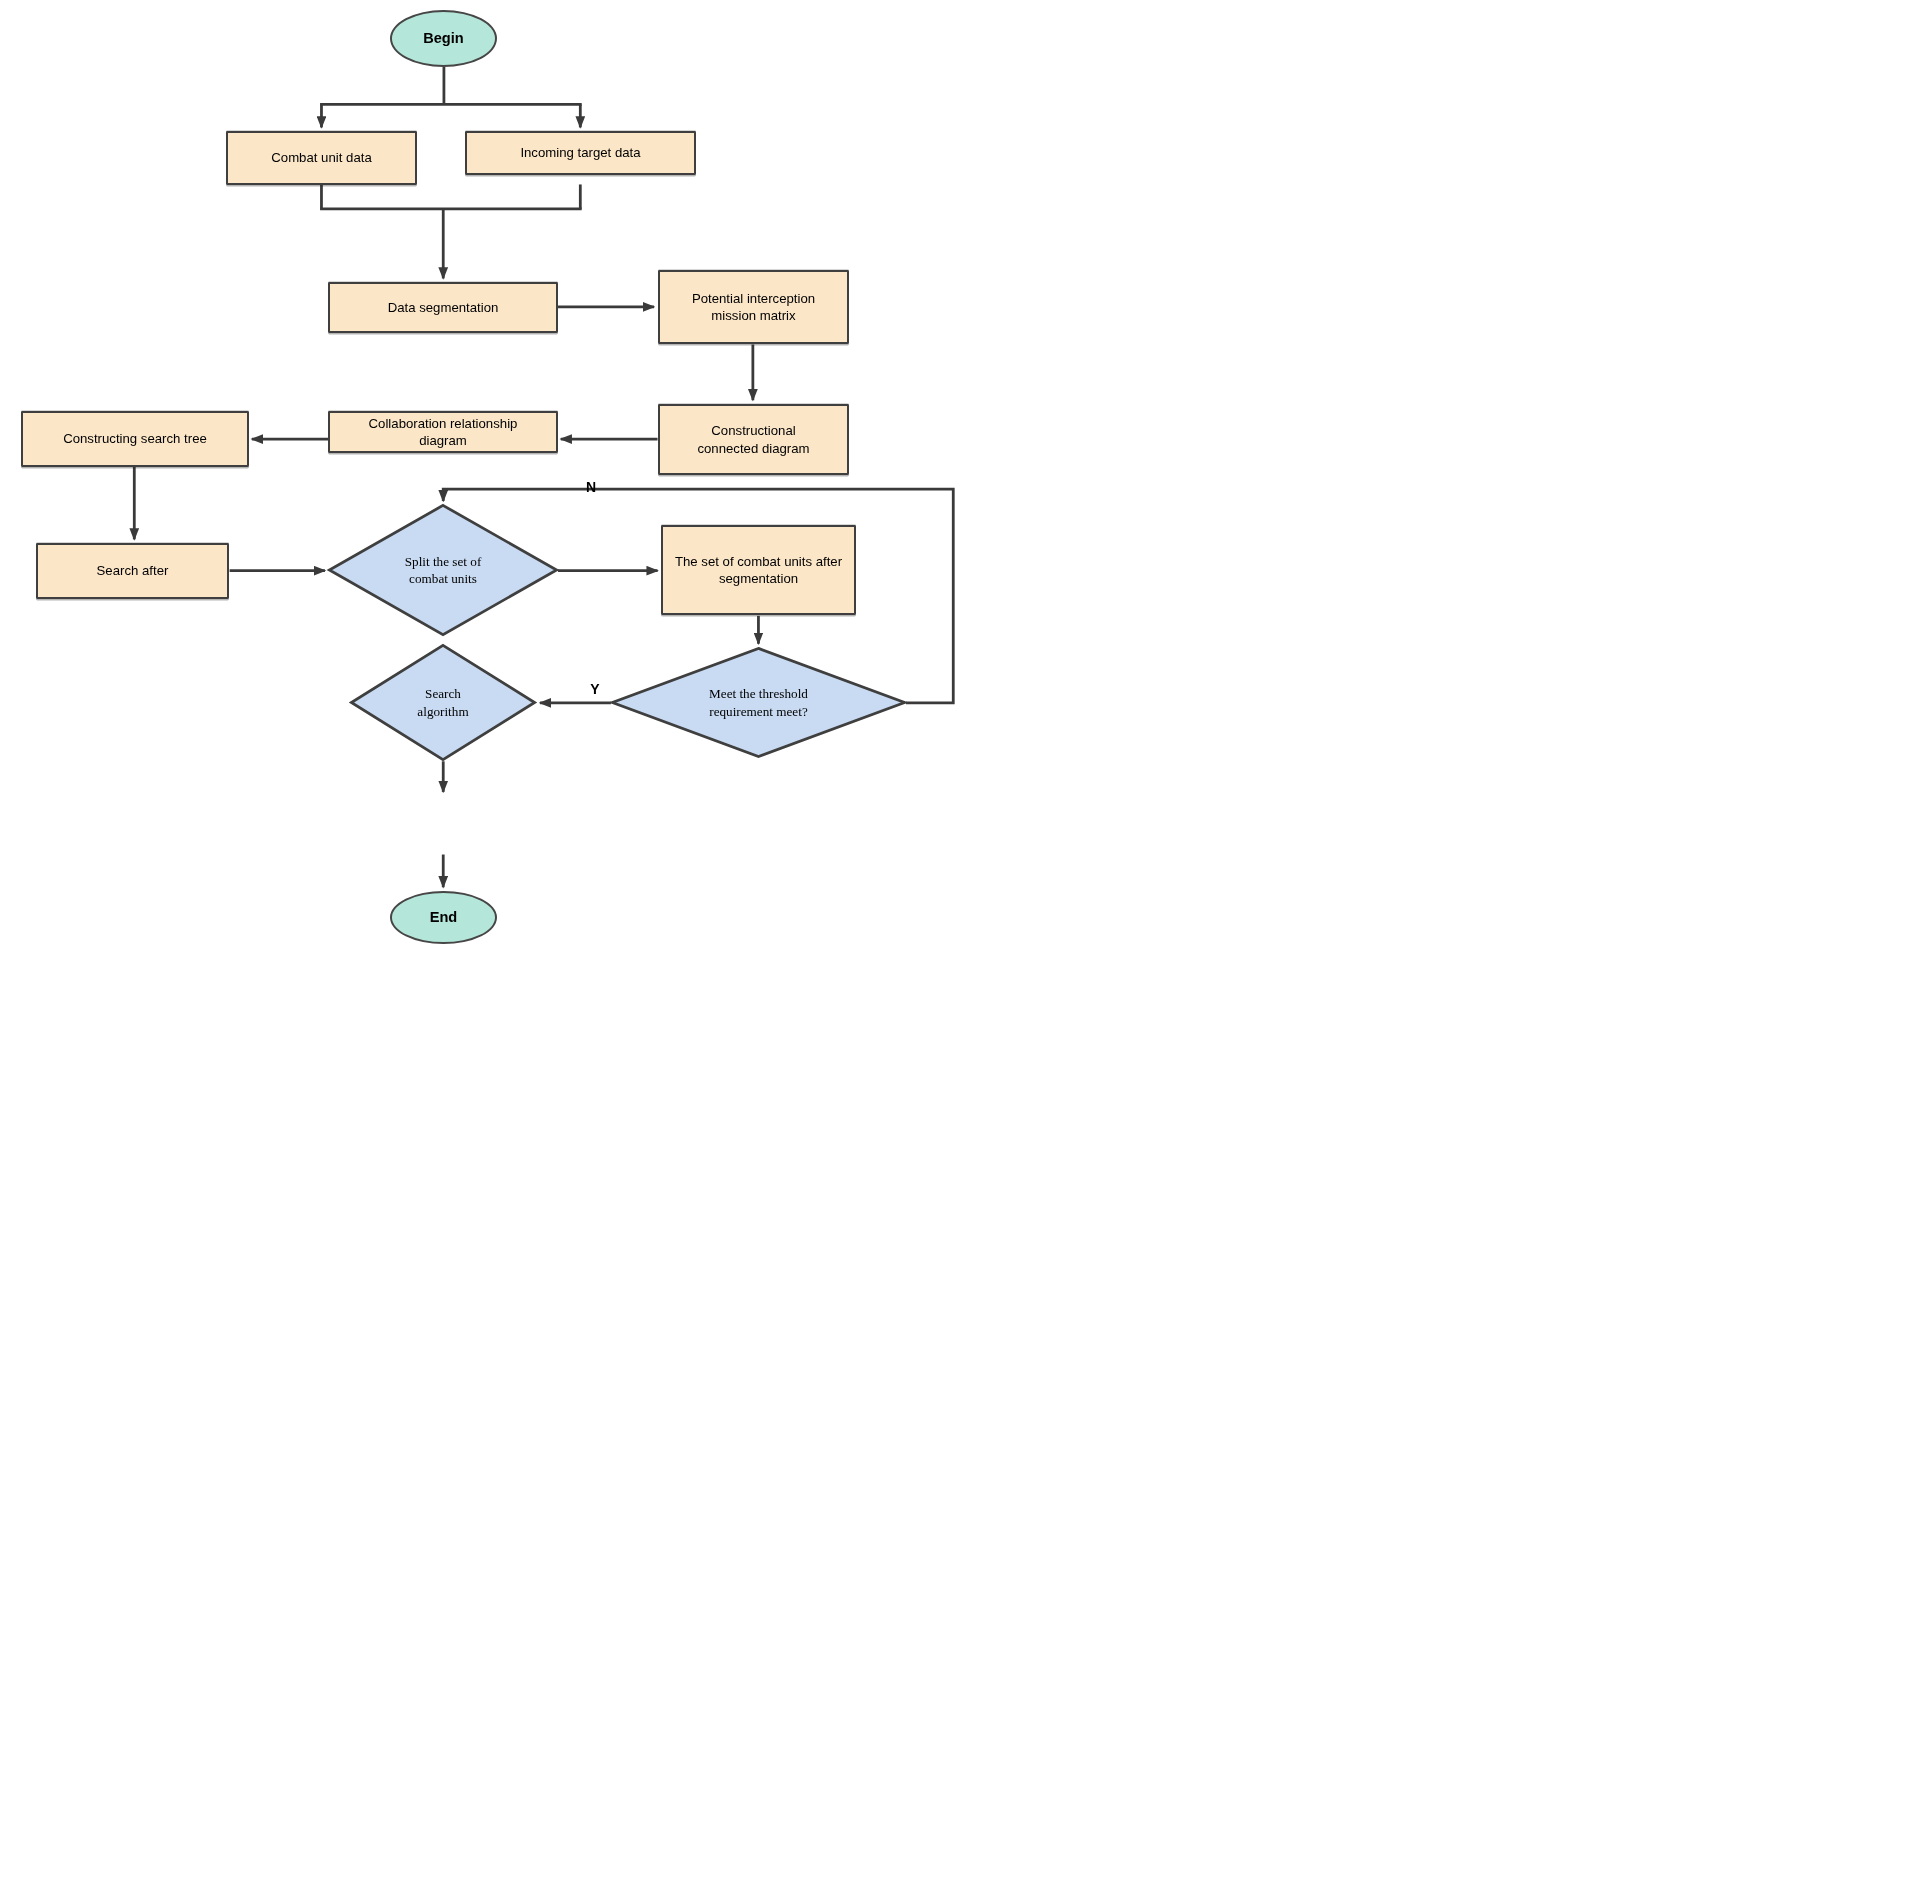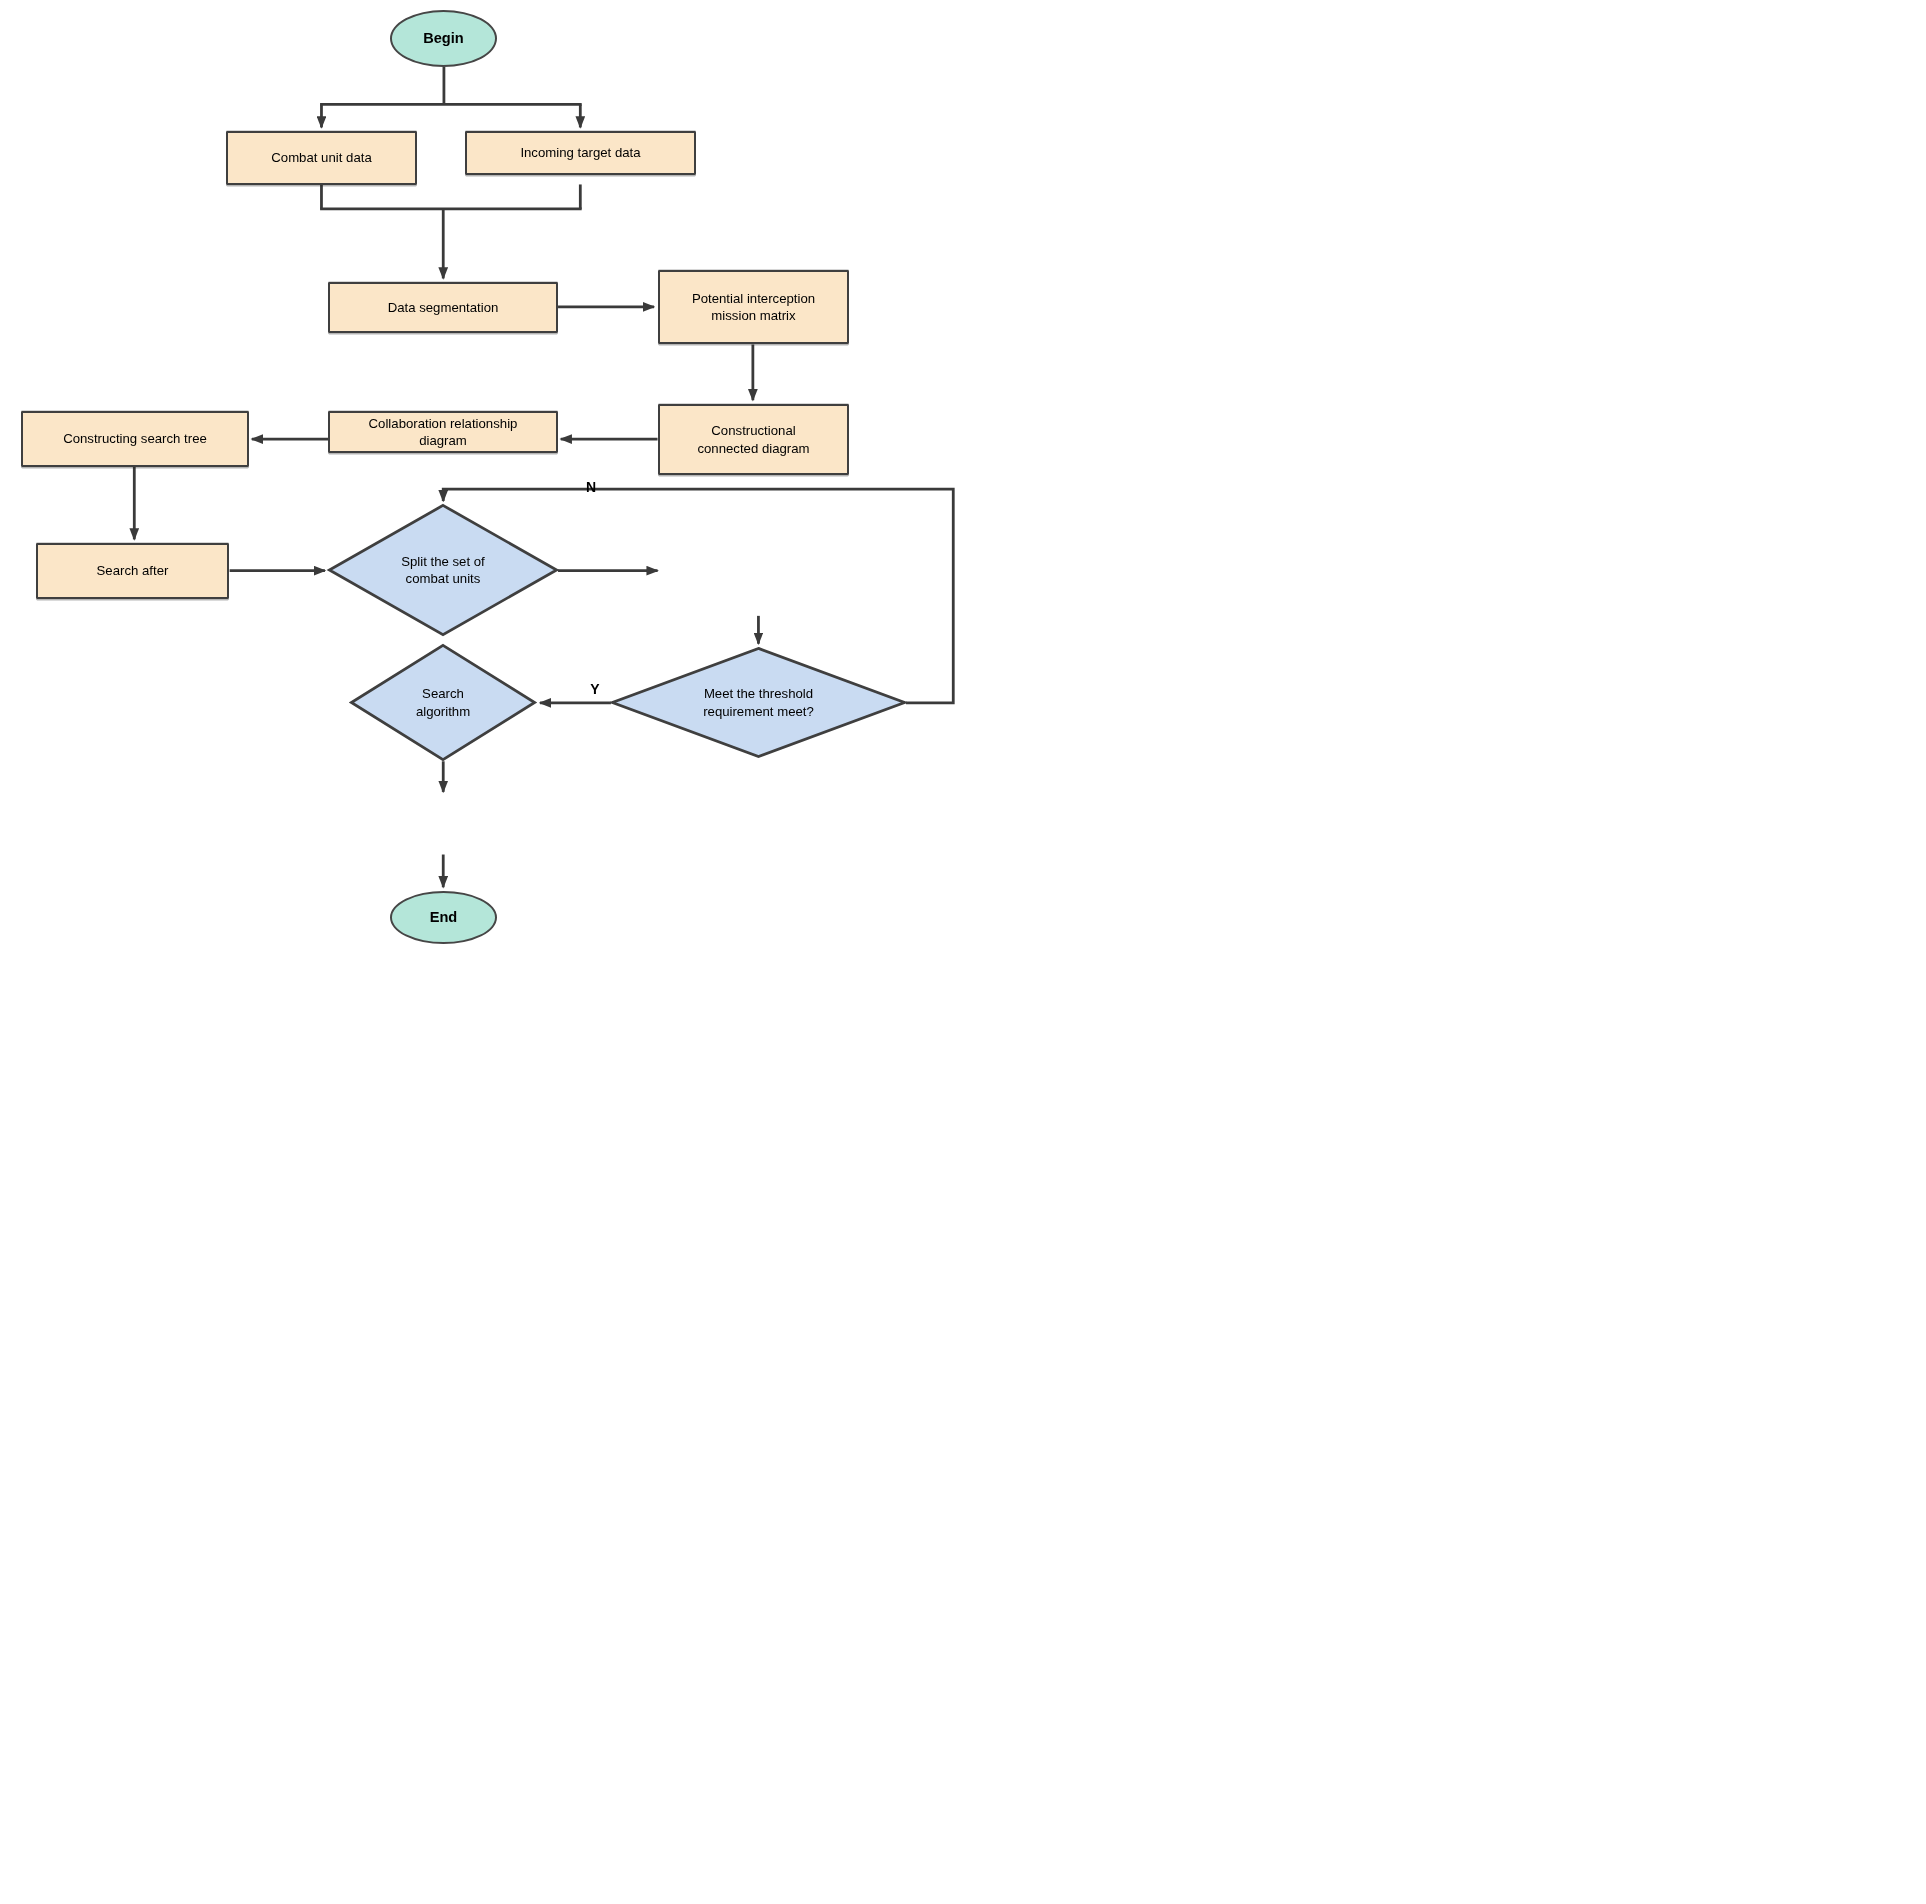--- a/index.html
+++ b/index.html
@@ -24,21 +24,21 @@
     border:2.8px solid #3f3f3f;
     border-radius:1.4px;
     box-shadow:0 1.4px 0 rgba(40,40,40,.35), 0 -0.7px 0 rgba(40,40,40,.25);
   }
   .term{
     background:#b4e6d9;
     border:2.8px solid #464646;
     border-radius:50%;
     font-weight:bold;font-size:14.6px;
   }
-  .diamond{background:transparent;border:none;}
+  .diamond{background:transparent;border:none;font-family:Liberation Serif, serif;}
   .diamond > svg{position:absolute;left:0;top:0;width:100%;height:100%;overflow:visible;}
   .diamond polygon{fill:#c9dbf2;stroke:#3f3f3f;stroke-width:4;stroke-linejoin:miter;}
   .diamond .lbl{position:relative;z-index:1;}
   .lbl{display:block;}
   .pad-pim{padding:0 24px;}
   .pad-ccd{padding:16px 21px;}
   .pad-crd{padding:0 31px;}
   .pad-set{padding:0 4.2px;}
   .pad-split{padding:0 65px;}
   .pad-meet{padding:0 86px;}
@@ -118,20 +118,23 @@
     <span class="lbl">Search after</span>
   </div>
 
   <div class="node diamond pad-split" style="left:328px;top:504px;width:230px;height:132px">
     <svg viewBox="0 0 330 190" preserveAspectRatio="none">
       <polygon points="165,2 328,95 165,188 2,95"></polygon>
     </svg>
     <span class="lbl">Split the set of combat units</span>
   </div>
 
+  <div class="node proc pad-set" style="left:661px;top:525px;width:195px;height:90px">
+    <span class="lbl">The set of combat units after segmentation</span>
+  </div>
 
   <div class="node diamond pad-salg" style="left:350px;top:644px;width:186px;height:117px">
     <svg viewBox="0 0 268 168" preserveAspectRatio="none">
       <polygon points="134,2 266,84 134,166 2,84"></polygon>
     </svg>
     <span class="lbl">Search algorithm</span>
   </div>
 
   <div class="node diamond pad-meet" style="left:611px;top:647px;width:295px;height:111px">
     <svg viewBox="0 0 424 160" preserveAspectRatio="none">

